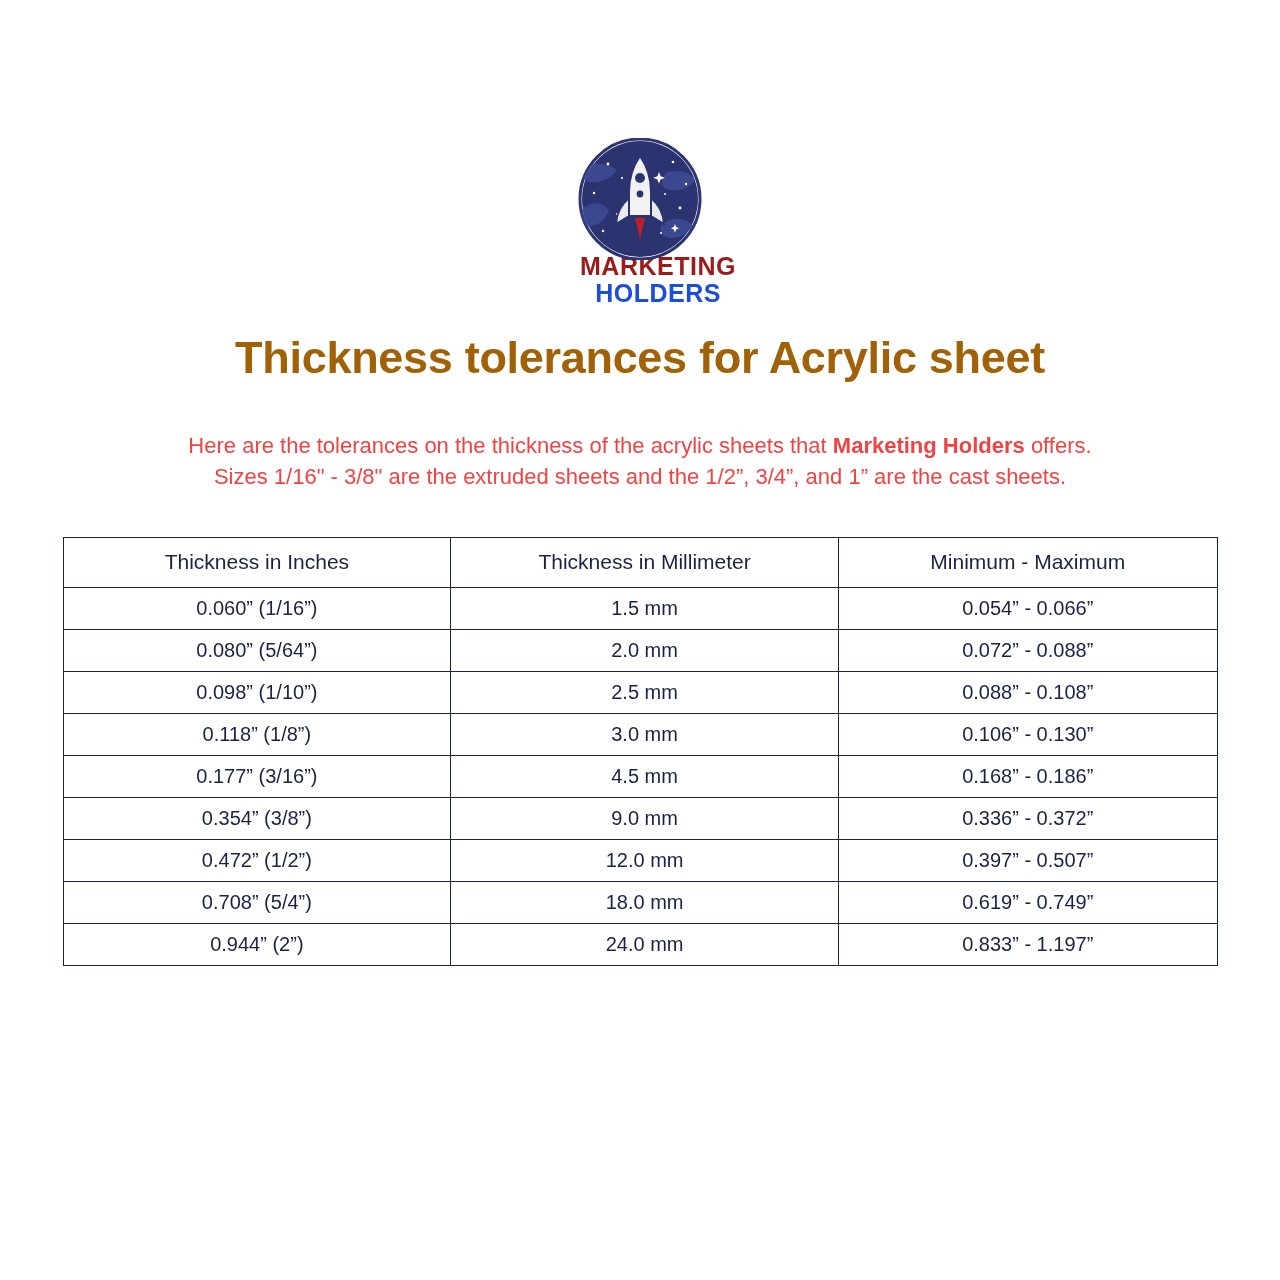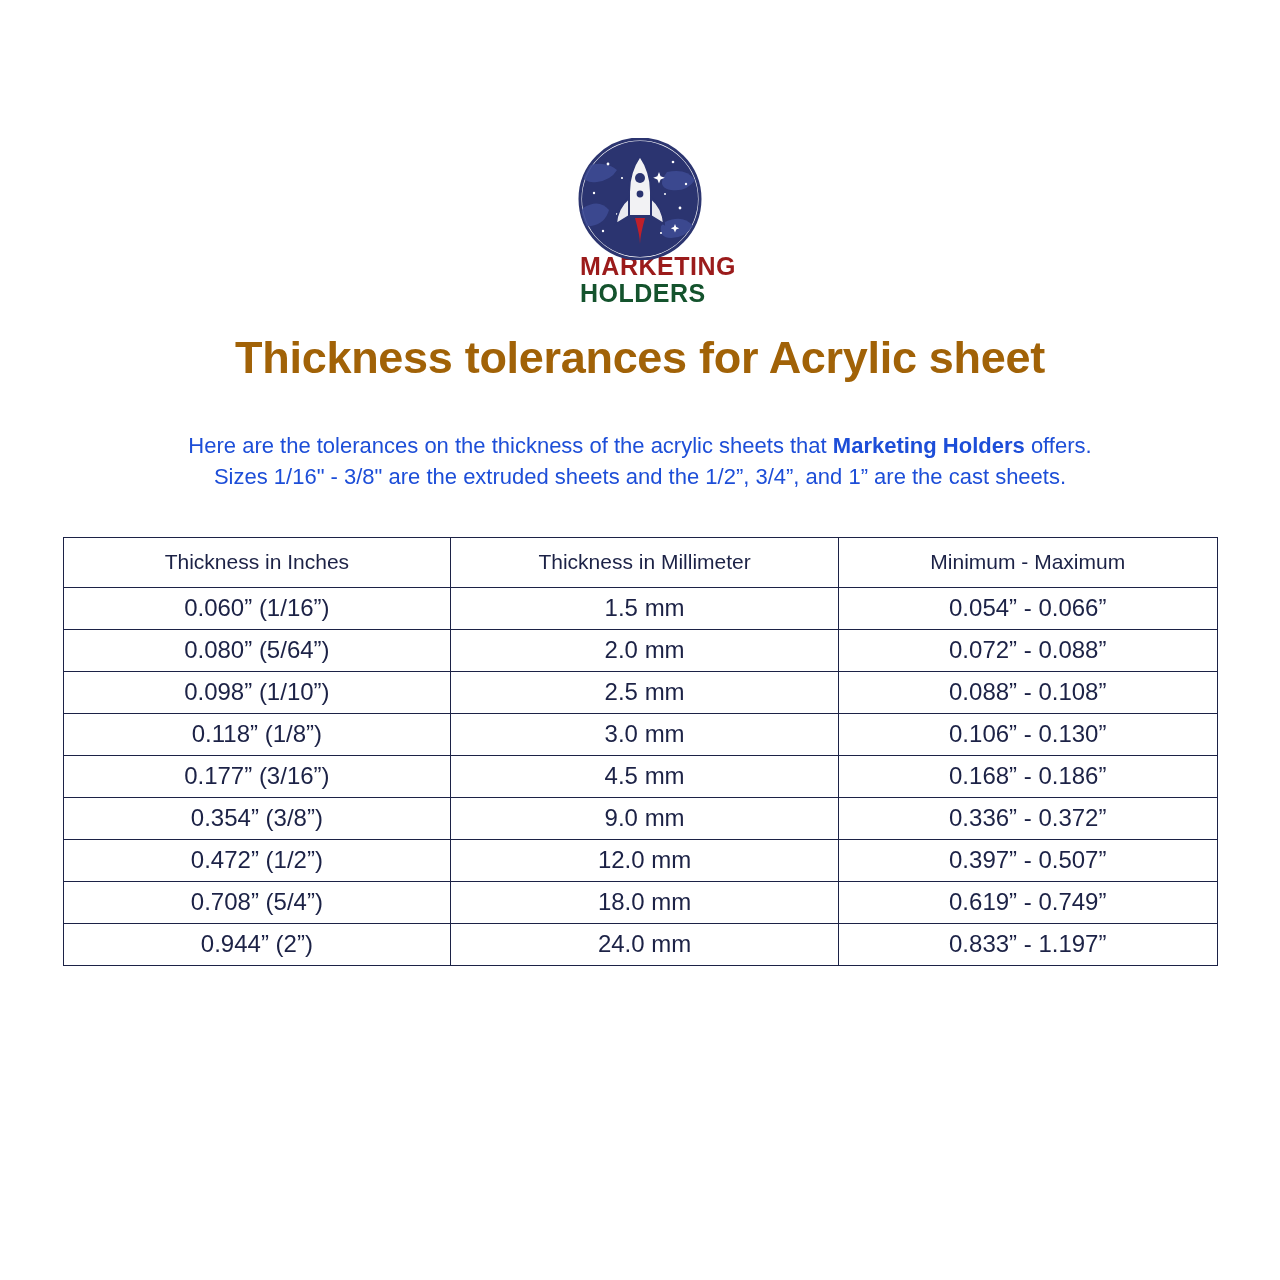--- a/index.html
+++ b/index.html
@@ -35,57 +35,58 @@
     width: 186px;
     height: 122px;
     position: relative;
     display: flex;
     justify-content: center;
   }
   .logo-svg { display: block; }
 
   .logo-wordmark {
     margin-top: -6px;
+    text-align: center;
     line-height: 1.0;
     margin-left: 36px;
   }
   .logo-word1 {
     font-family: "Liberation Sans", sans-serif;
     font-weight: bold;
     font-size: 25px;
     letter-spacing: 0.5px;
     color: #9b1b1b;
     display: block;
   }
   .logo-word2 {
     font-family: "Liberation Sans", sans-serif;
     font-weight: bold;
     font-size: 25px;
     letter-spacing: 0.5px;
-    color: #14532d;
+    color: #1d4ed8;
     display: block;
     margin-top: 2px;
   }
 
   
   .title {
     margin-top: 26px;
     font-size: 45px;
     font-weight: bold;
     color: #a16207;
     letter-spacing: -0.3px;
     text-align: center;
   }
   .subtitle {
     margin-top: 16px;
     width: 1160px;
     text-align: center;
     font-size: 22px;
     line-height: 1.42;
-    color: #1d4ed8;
+    color: #ef4444;
   }
   .subtitle b { font-weight: bold; }
 
   
   .table-wrap {
     margin-top: 44px;
     width: 1155px;
   }
   table.tol {
     width: 100%;
@@ -97,21 +98,21 @@
     text-align: center;
     color: #1c2246;
     font-weight: normal;
   }
   table.tol th {
     font-size: 21px;
     height: 50px;
     padding: 6px 4px;
   }
   table.tol td {
-    font-size: 24px;
+    font-size: 20px;
     height: 42px;
     padding: 0;
   }
   table.tol col.c1 { width: 33.6%; }
   table.tol col.c2 { width: 33.6%; }
   table.tol col.c3 { width: 32.8%; }
 </style>
 </head>
 <body>
 

